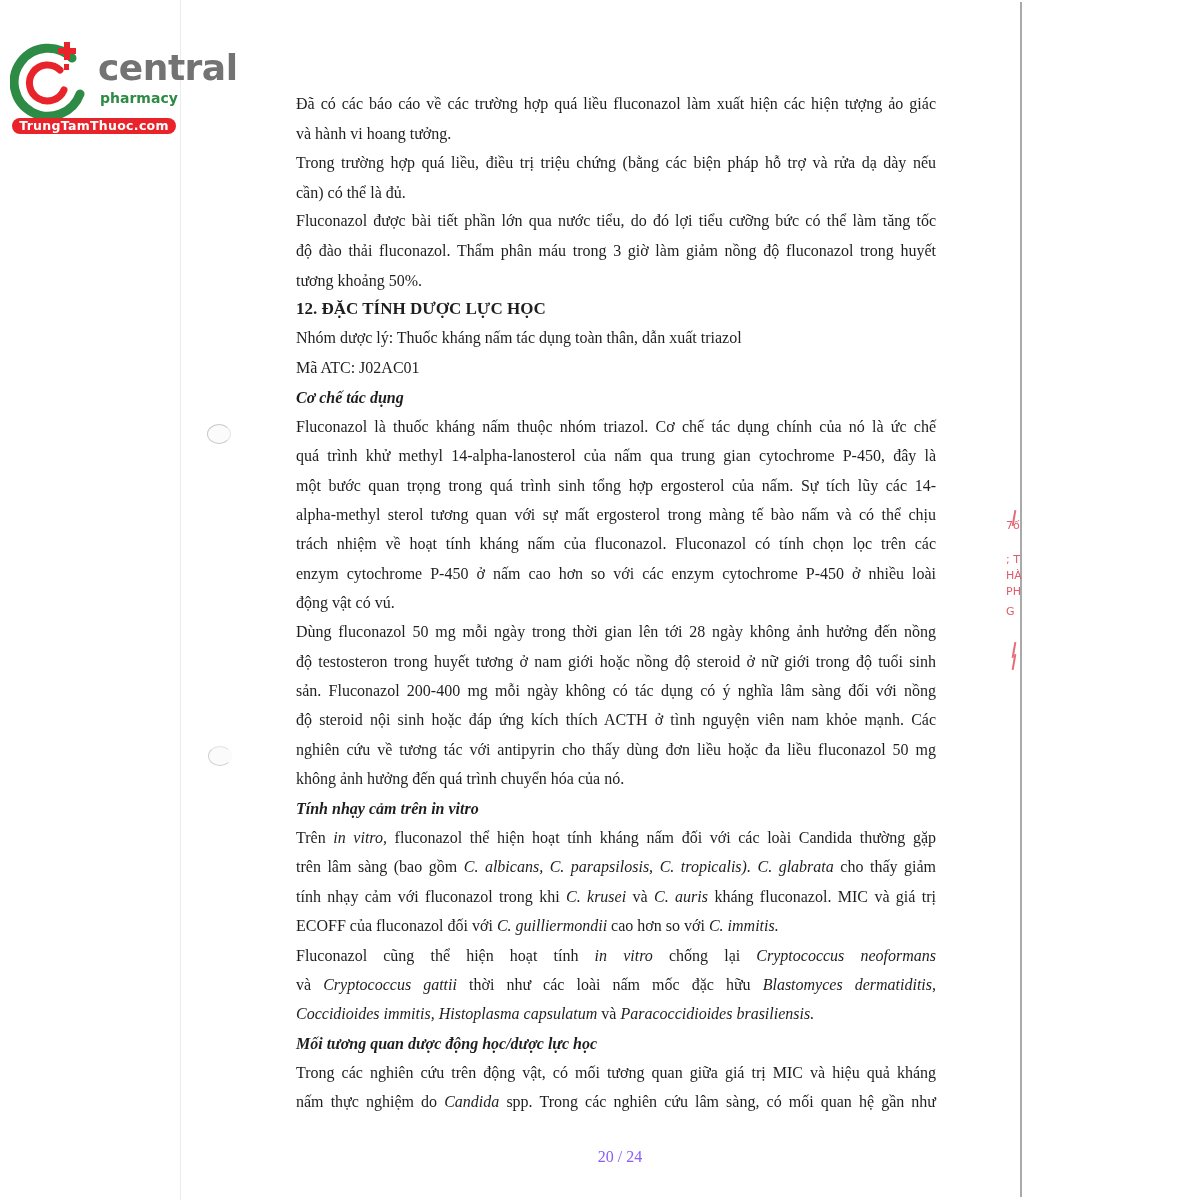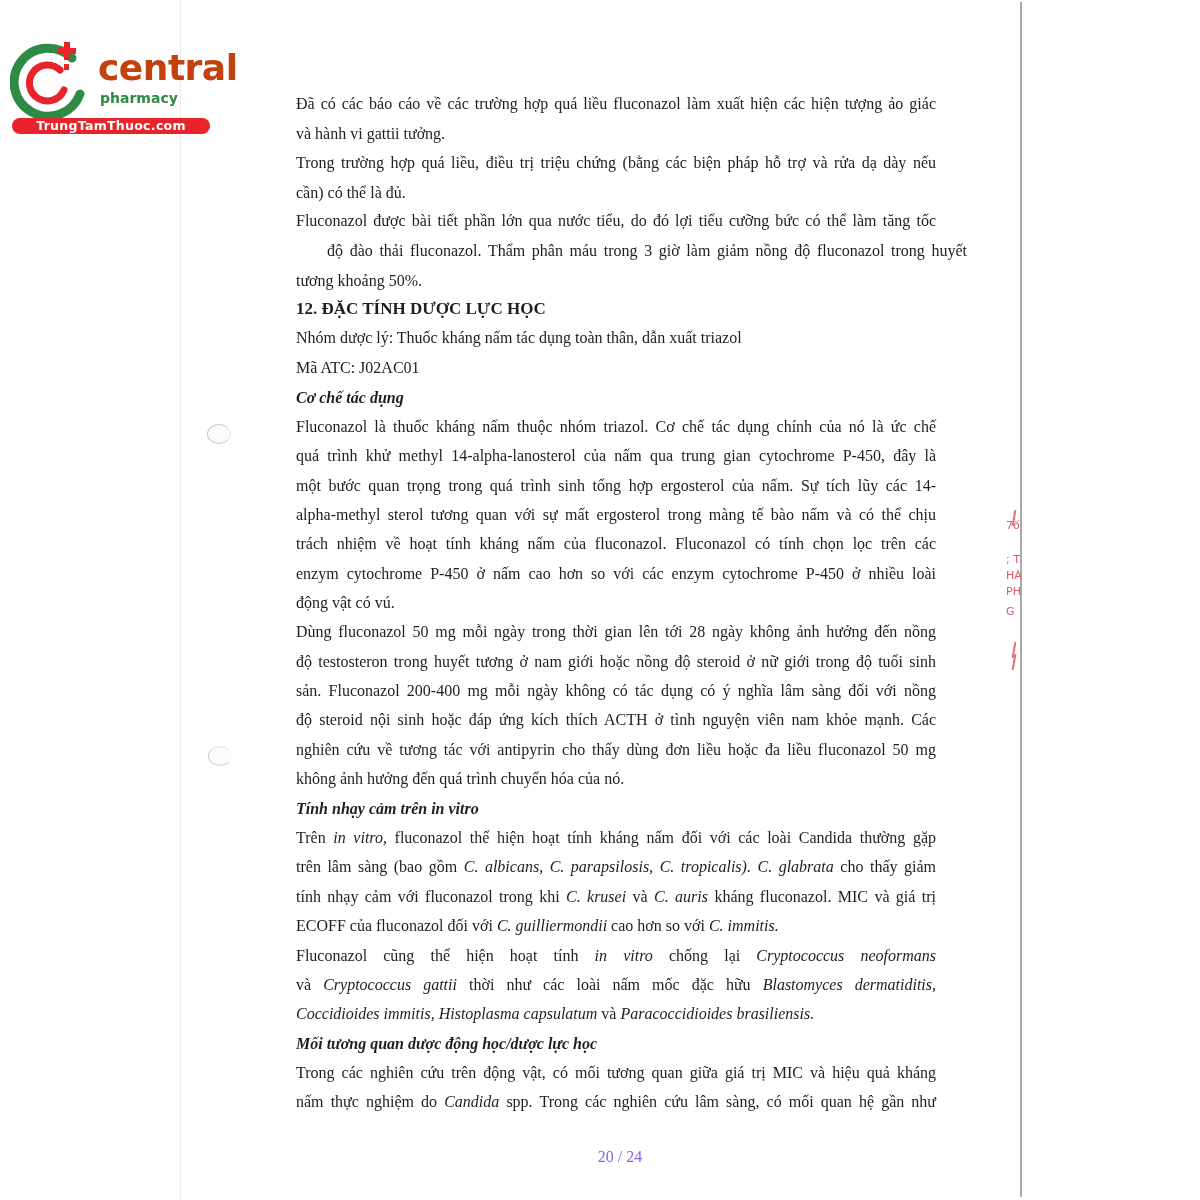--- a/index.html
+++ b/index.html
@@ -12,24 +12,24 @@
   .left-rule { position:absolute; left:180px; top:0; width:1px; height:1200px; background:#ececec; }
   .right-rule { position:absolute; left:1020px; top:2px; width:2px; height:1195px; background:#a9a9a9; }
   .punch { position:absolute; width:22px; height:18px; border-radius:50%;
            border:1px solid #c8c8c8; border-right-color:#e6e6e6; background:#fbfbfb; }
   .punch.p1 { left:207px; top:424px; }
   .punch.p2 { left:208px; top:746px; border-color:#cfcfcf; border-right-color:transparent; border-top-color:#e2e2e2; }
 
   
   .logo { position:absolute; left:10px; top:38px; width:205px; height:98px; }
   .logo .word { position:absolute; left:88px; top:10px; font-family:"DejaVu Sans", sans-serif;
-                font-weight:bold; font-size:36px; color:#c2410c; letter-spacing:-0.5px; line-height:40px; }
+                font-weight:bold; font-size:36px; color:#737373; letter-spacing:-0.5px; line-height:40px; }
   .logo .sub { position:absolute; left:90px; top:52px; font-family:"DejaVu Sans", sans-serif;
                font-weight:bold; font-size:14px; color:#2e8b45; line-height:16px; }
-  .logo .site { position:absolute; left:2px; top:80px; width:198px; height:16px; border-radius:8px;
+  .logo .site { position:absolute; left:2px; top:80px; width:164px; height:16px; border-radius:8px;
                 background:#e8232a; color:#fff; font-family:"DejaVu Sans", sans-serif; font-weight:bold;
                 font-size:12.5px; line-height:16px; text-align:center; letter-spacing:0.3px; }
   .logo svg { position:absolute; left:0; top:0; }
 
   
   .stamp { position:absolute; left:1004px; top:515px; width:20px; height:160px; color:#e05a6a;
            font-family:"DejaVu Sans", sans-serif; font-size:11px; line-height:14px; }
   .stamp .ln { position:absolute; left:2px; width:16px; height:2px; background:#e56b79; transform:rotate(-80deg); }
   .stamp .t { position:absolute; left:2px; }
 
@@ -72,27 +72,27 @@
   <div class="t" style="top:54px;text-align:right;">HÀ</div>
   <div class="t" style="top:70px;">PH</div>
   <div class="t" style="top:90px;">G</div>
   <div class="ln" style="top:134px;"></div>
   <div class="ln" style="top:146px;"></div>
 </div>
 
 <div class="content">
 
   <div class="line j" style="top:4px;">Đã có các báo cáo về các trường hợp quá liều fluconazol làm xuất hiện các hiện tượng ảo giác</div>
-  <div class="line" style="top:34px;">và hành vi gattii tưởng.</div>
+  <div class="line" style="top:34px;">và hành vi hoang tưởng.</div>
 
   <div class="line j" style="top:63px;">Trong trường hợp quá liều, điều trị triệu chứng (bằng các biện pháp hỗ trợ và rửa dạ dày nếu</div>
   <div class="line" style="top:93px;">cần) có thể là đủ.</div>
 
   <div class="line j" style="top:121px;">Fluconazol được bài tiết phần lớn qua nước tiểu, do đó lợi tiểu cưỡng bức có thể làm tăng tốc</div>
-  <div class="line j" style="top:151px;margin-left:31px;">độ đào thải fluconazol. Thẩm phân máu trong 3 giờ làm giảm nồng độ fluconazol trong huyết</div>
+  <div class="line j" style="top:151px;">độ đào thải fluconazol. Thẩm phân máu trong 3 giờ làm giảm nồng độ fluconazol trong huyết</div>
   <div class="line" style="top:181px;">tương khoảng 50%.</div>
 
   <div class="line h12" style="top:209px;">12. ĐẶC TÍNH DƯỢC LỰC HỌC</div>
   <div class="line" style="top:238px;">Nhóm dược lý: Thuốc kháng nấm tác dụng toàn thân, dẫn xuất triazol</div>
   <div class="line" style="top:268px;">Mã ATC: J02AC01</div>
   <div class="line sub-h" style="top:298px;">Cơ chế tác dụng</div>
 
   <div class="line j" style="top:327px;">Fluconazol là thuốc kháng nấm thuộc nhóm triazol. Cơ chế tác dụng chính của nó là ức chế</div>
   <div class="line j" style="top:356px;">quá trình khử methyl 14-alpha-lanosterol của nấm qua trung gian cytochrome P-450, đây là</div>
   <div class="line j" style="top:386px;">một bước quan trọng trong quá trình sinh tổng hợp ergosterol của nấm. Sự tích lũy các 14-</div>

